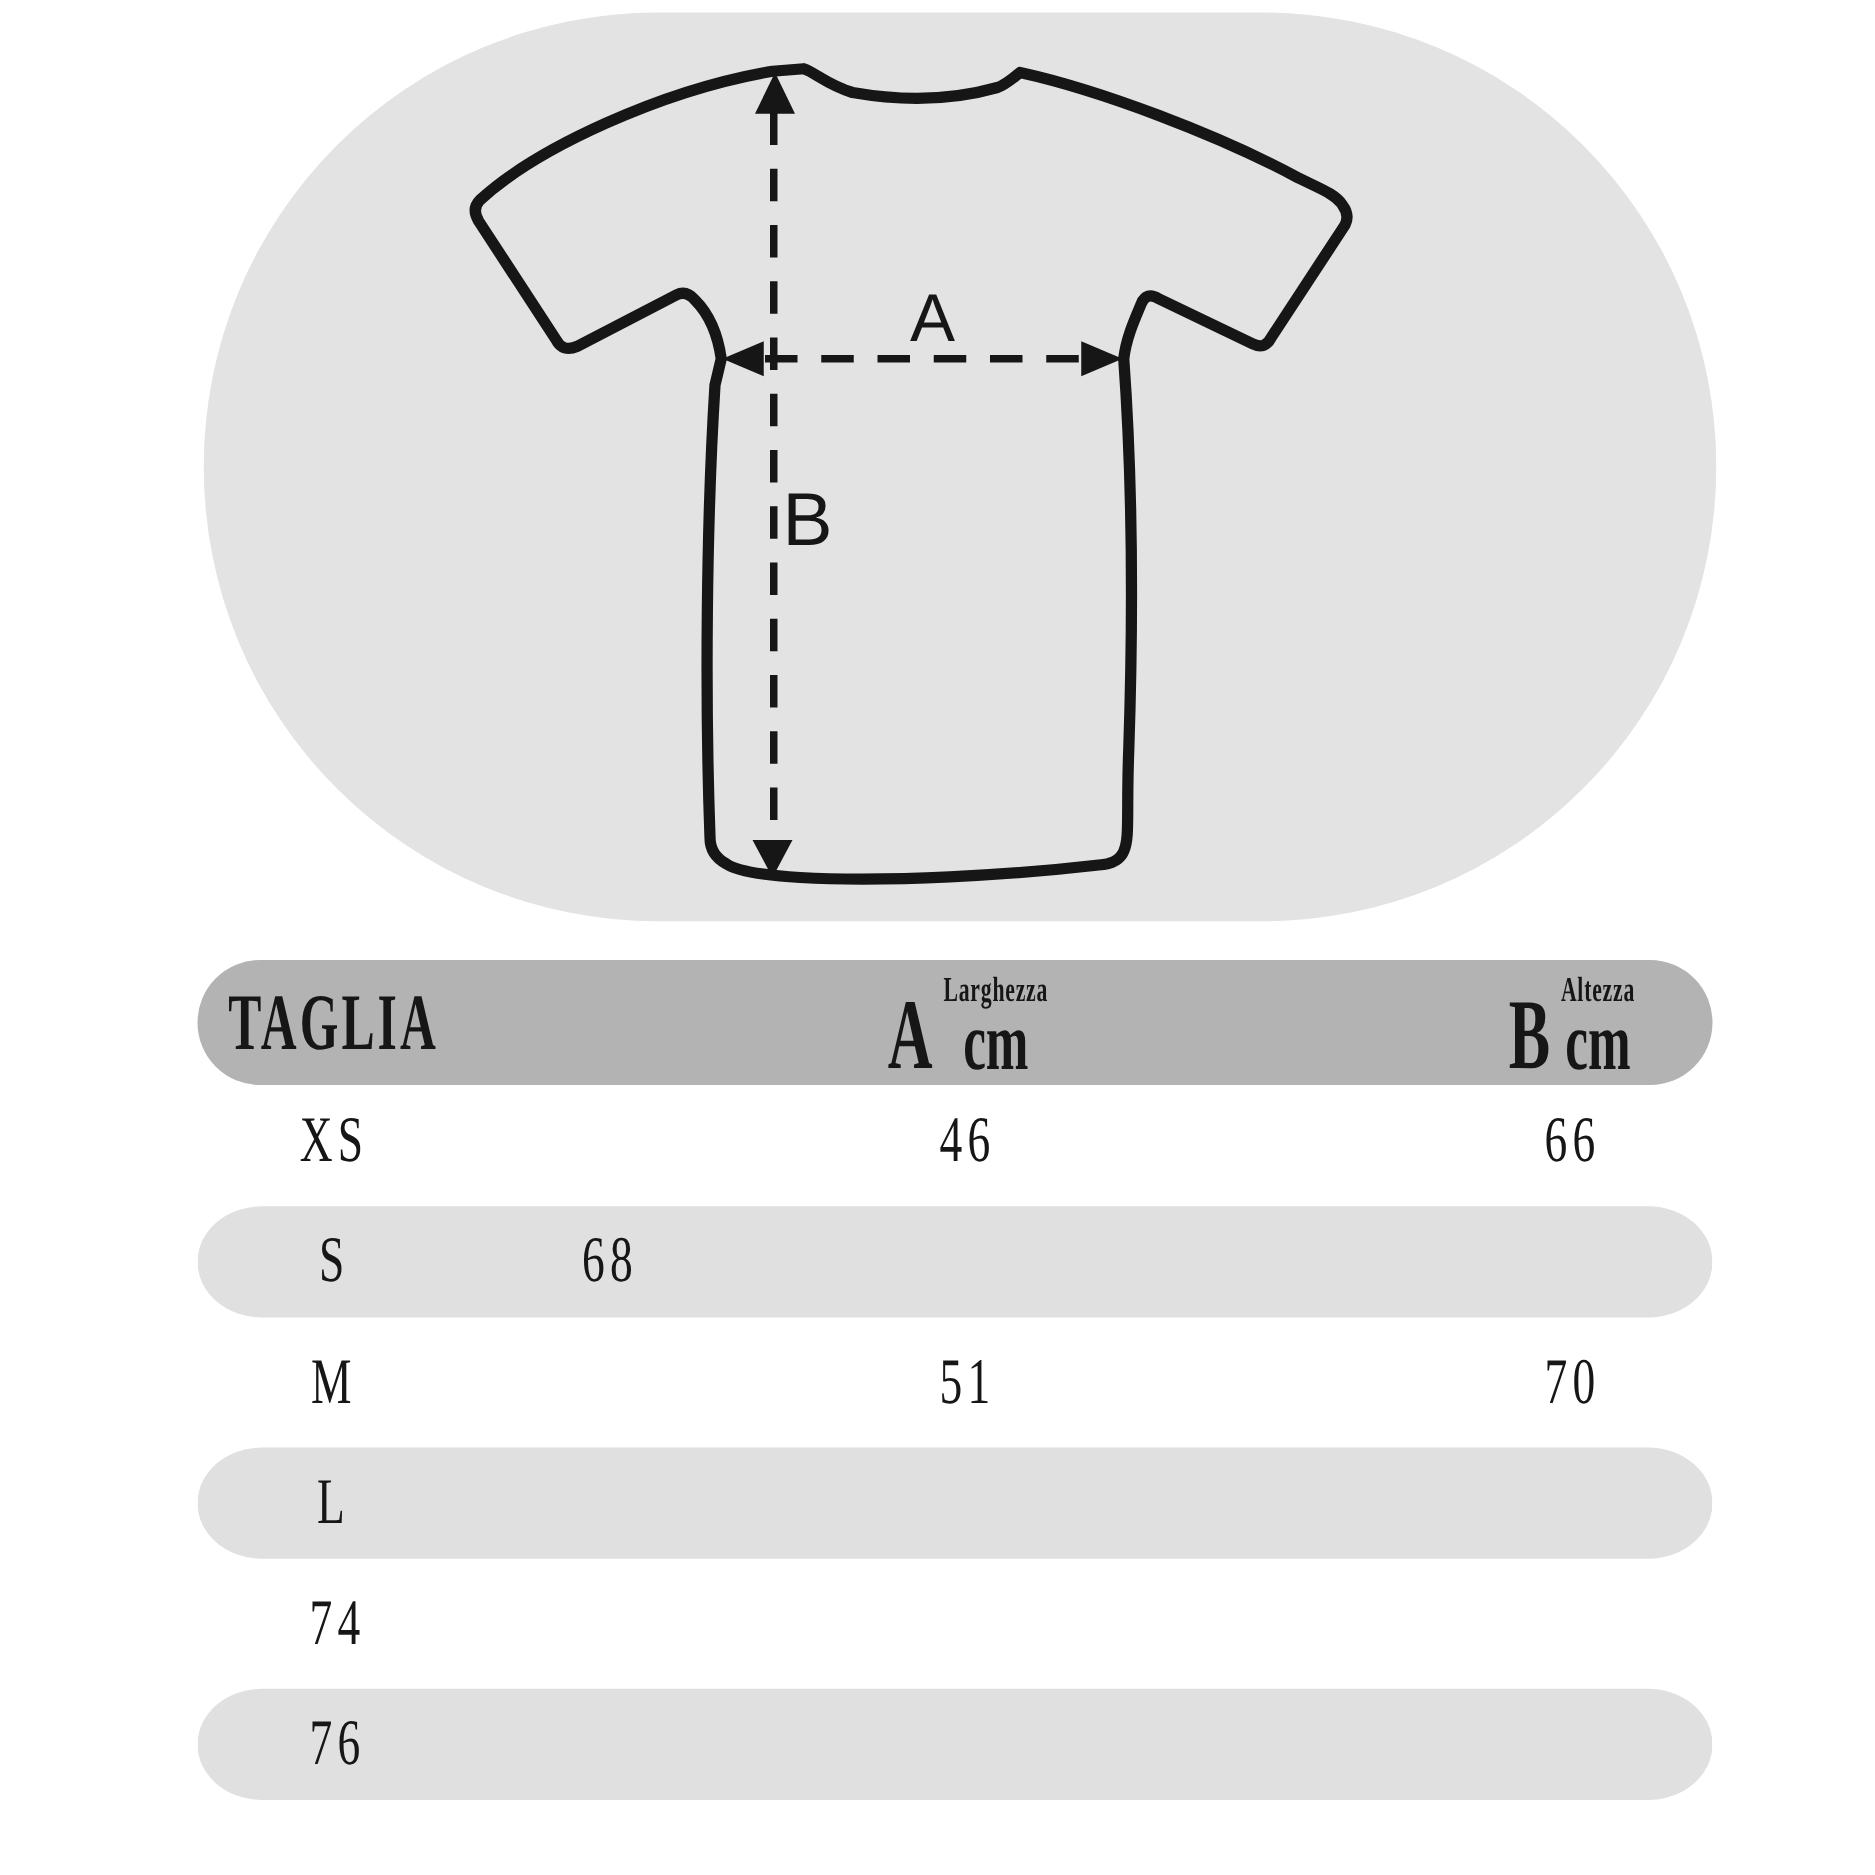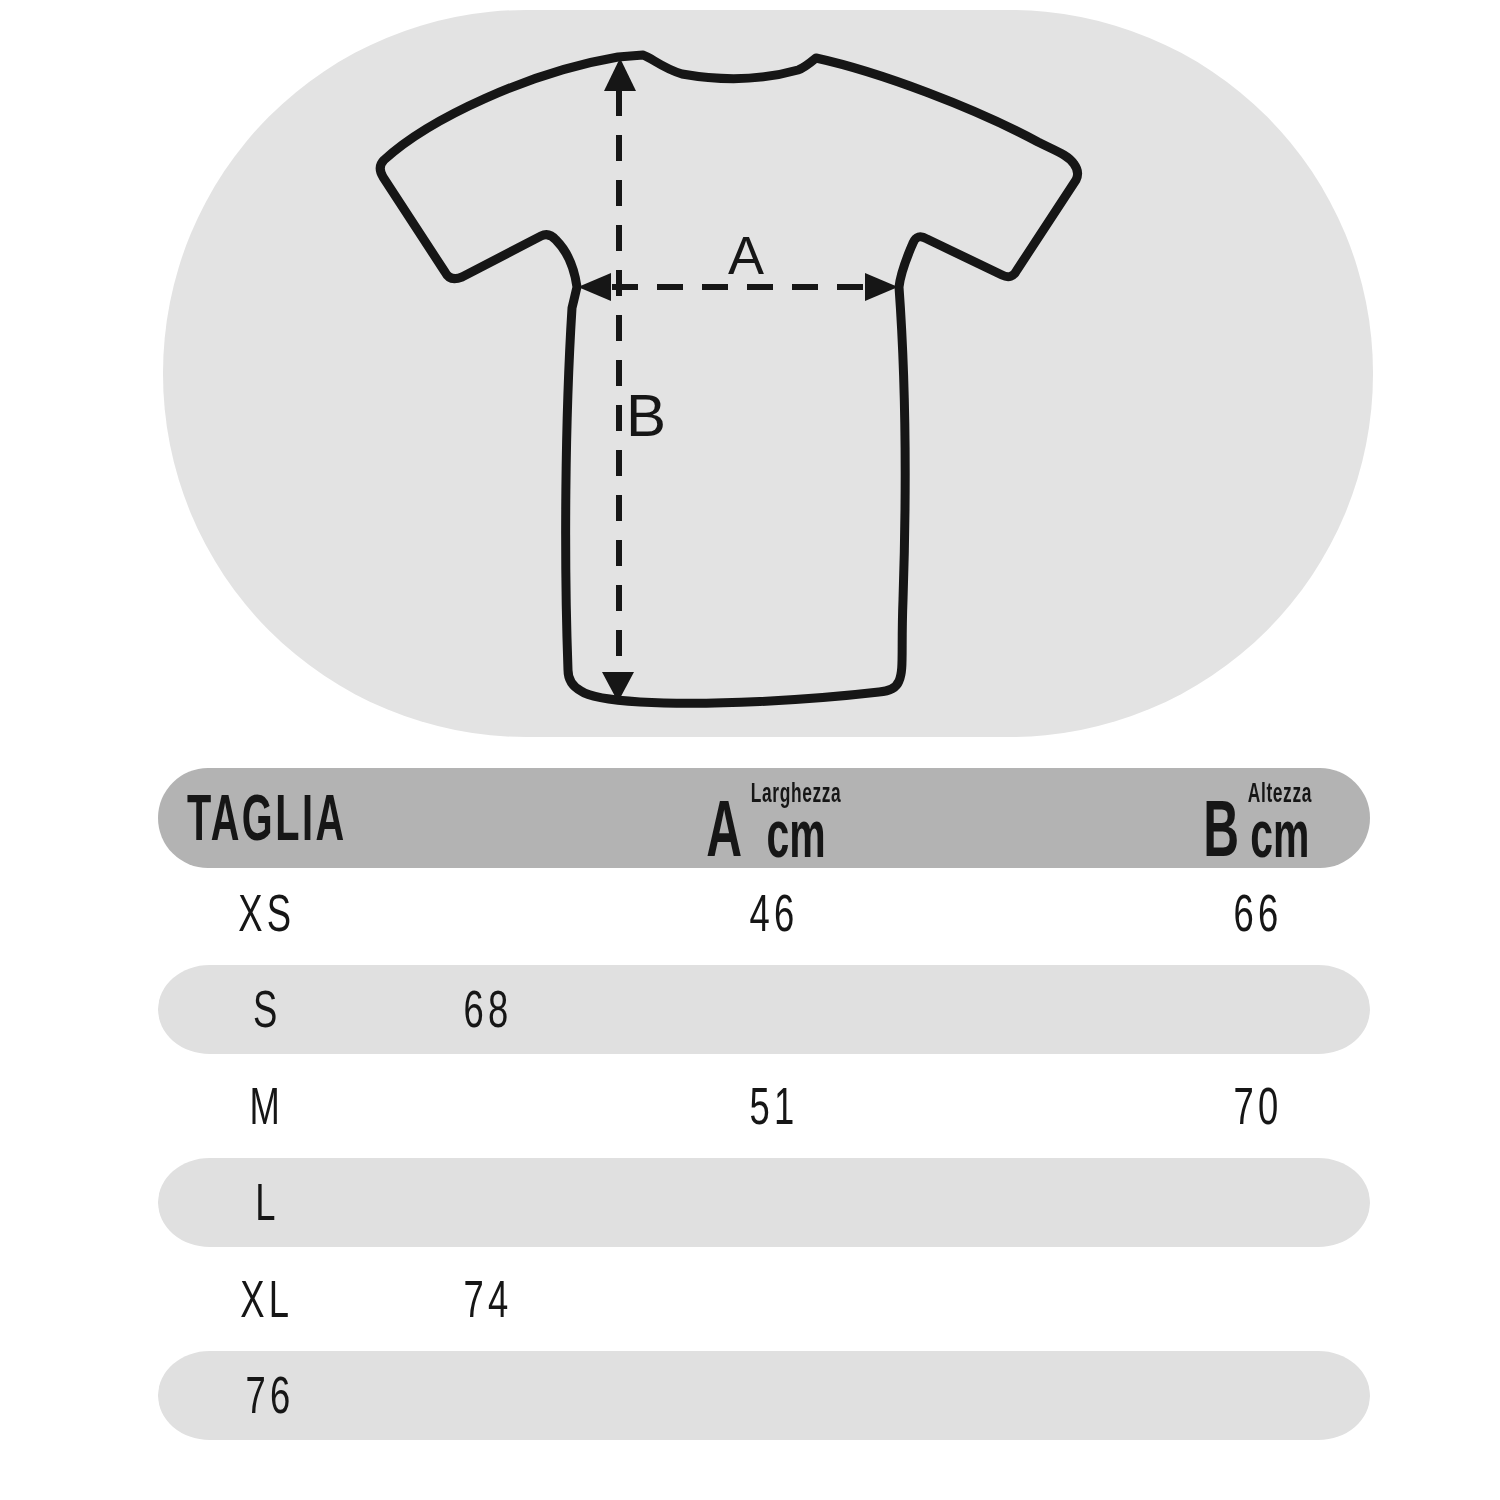--- a/index.html
+++ b/index.html
@@ -84,20 +84,21 @@
     border-top: 7px solid transparent;
     border-bottom: 7px solid transparent;
     border-radius: 52px;
   }
   .cell {
     display: flex;
     align-items: center;
     justify-content: center;
     height: 100%;
     overflow: visible;
+    font-family: Liberation Serif, serif;
   }
   .c1 { width: 18%; }
   .c2 { width: 63.5%; padding-left: 26px; box-sizing: border-box; }
   .c3 { width: 18.5%; }
 
   
   .cx {
     display: inline-block;
     line-height: 1;
     transform-origin: 50% 50%;
@@ -238,23 +239,20 @@
         </div>
     </div>
 
     <div class="trow alt">
       <div class="cell c1">
           <span class="cx row-text">L</span>
         </div>
     </div>
 
     <div class="trow">
-      <div class="cell c1">
-          <span class="cx row-text">XL</span>
-        </div>
       <div class="cell c3">
           <span class="cx row-text">74</span>
         </div>
     </div>
 
     <div class="trow alt">
       <div class="cell c3">
           <span class="cx row-text">76</span>
         </div>
     </div>

